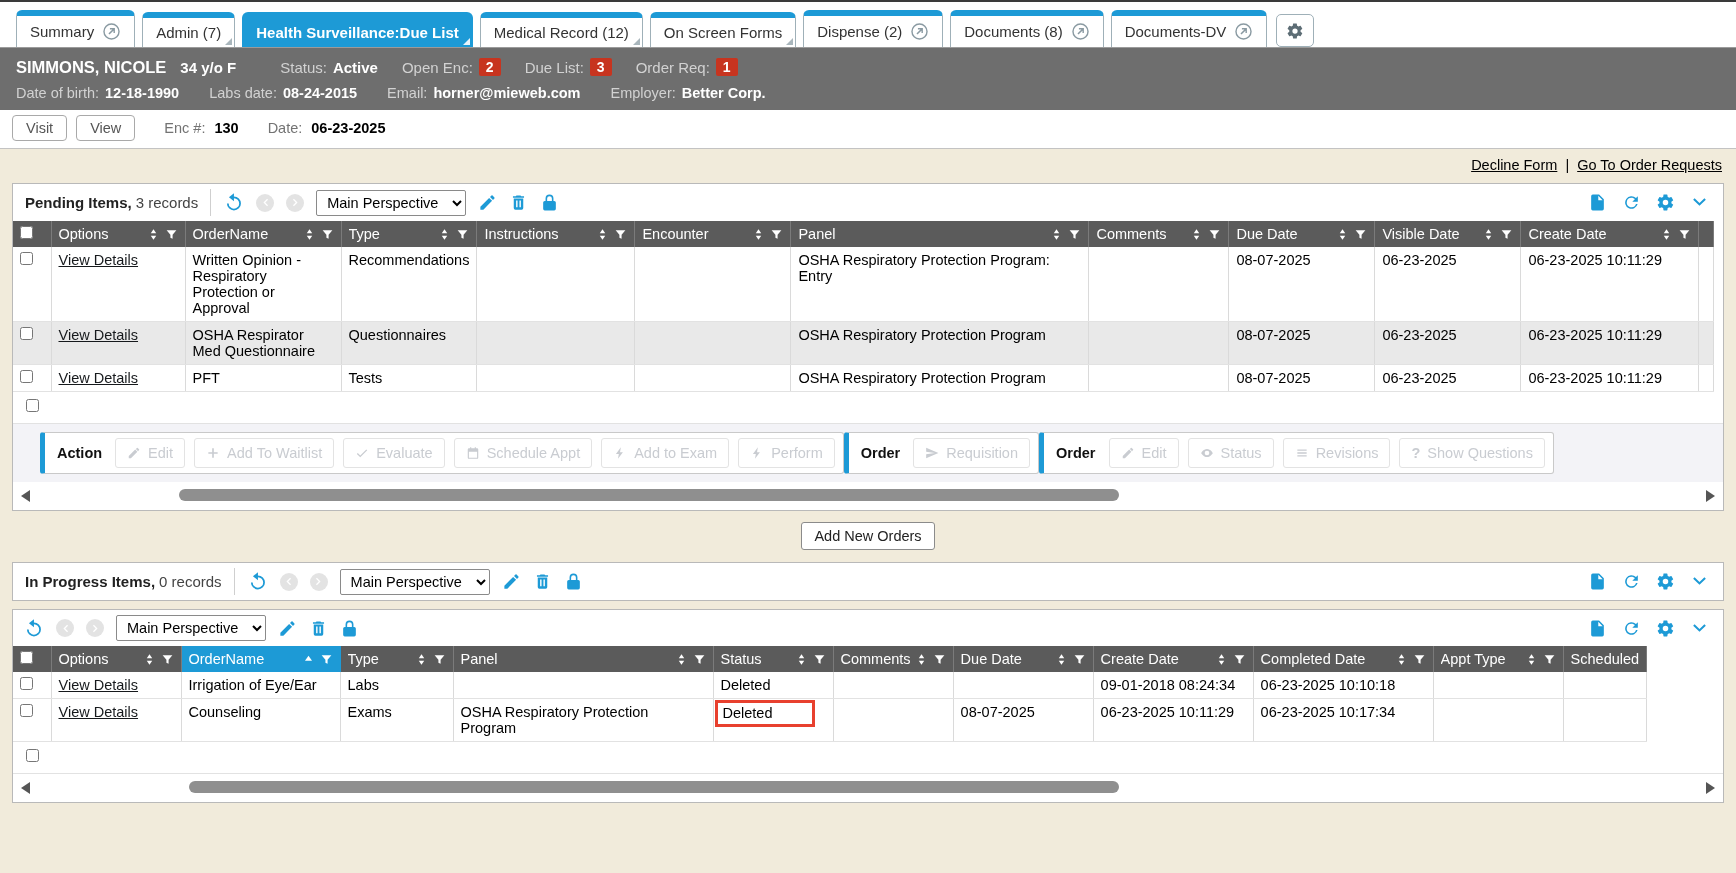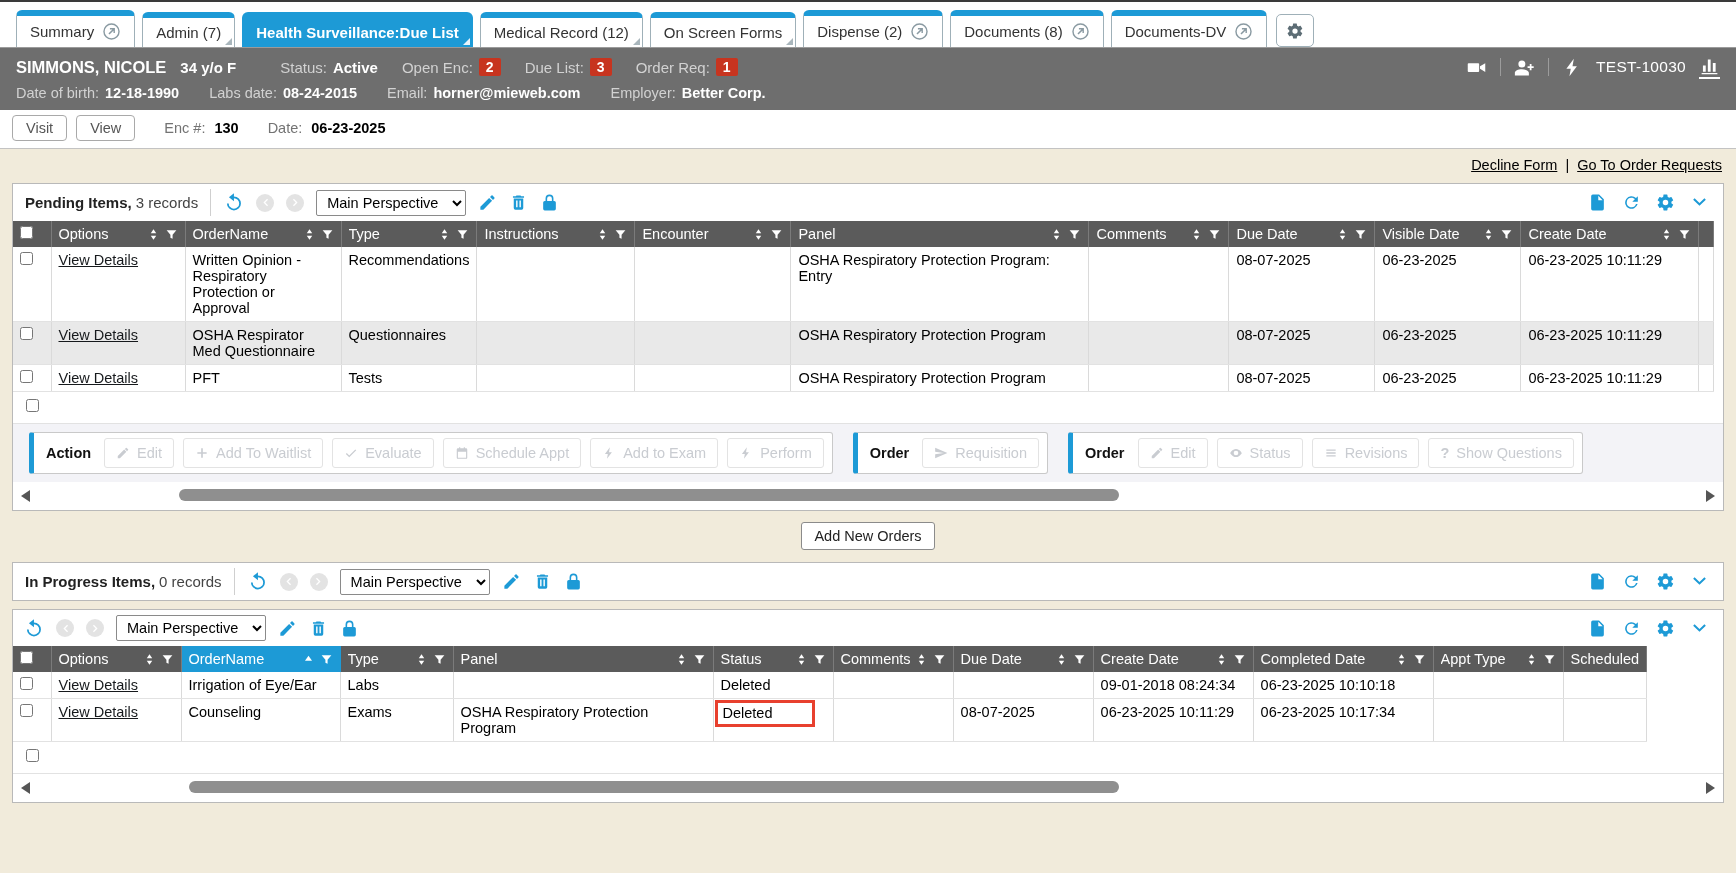--- a/index.html
+++ b/index.html
@@ -71,21 +71,21 @@
   .hlbl { overflow:hidden; white-space:nowrap; }
   .hicons { display:flex; gap:5px; align-items:center; flex-shrink:0; }
   .hicons .ic { width:13px; height:13px; color:#fff; cursor:pointer; }
   td { font-size:14.5px; color:#000; padding:5px 7px; border-right:1px solid #dadada; border-bottom:1px solid #e2e2e2; vertical-align:top; overflow:hidden; }
   tr.alt td { background:#e9e9e9; }
   td a.vd { color:#16191c; text-decoration:underline; cursor:pointer; }
   .cbrow { padding:6px 10px 7px 13px; border-bottom:1px solid #e2e2e2; }
   .redbox2 { display:inline-block; border:3px solid #e8402e; width:100px; height:27px; padding:2px 0 0 5px; margin:-4px 0 -8px -6px; }
 
   
-  .actionbar { background:#f3f3f7; padding:8px 16px; display:flex; gap:20px; align-items:center; }
+  .actionbar { background:#f3f3f7; padding:8px 27px; display:flex; gap:0; align-items:center; }
   .agroup { background:#fff; border:1px solid #c9c9c9; border-left:5px solid #1d9ad6; border-radius:3px; display:flex; align-items:center; gap:9px; padding:5px 8px; }
   .aglabel { font-weight:bold; font-size:14.5px; color:#111; padding:0 4px; }
   .abtn { border:1px solid #e3e3e3; border-radius:3px; background:#fff; color:#c9ccd1; font-size:14.5px; padding:6px 11px; display:flex; gap:7px; align-items:center; white-space:nowrap; cursor:default; }
   .abtn .ic { width:14px; height:14px; }
   .qmark { font-weight:bold; }
 
   
   .hscroll { position:relative; height:17px; margin:5px 6px 6px; }
   .sarrow { position:absolute; top:3px; width:0; height:0; border-top:6px solid transparent; border-bottom:6px solid transparent; cursor:pointer; }
   .sarrow.left { left:2px; border-right:9px solid #555; }
@@ -235,37 +235,20 @@
         <span class="badge">2</span>
       </span>
     <span class="grp">
         <span class="blabel">Due List:</span>
         <span class="badge">3</span>
       </span>
     <span class="grp">
         <span class="blabel">Order Req:</span>
         <span class="badge">1</span>
       </span>
-    <span class="bicons">
-      <svg class="ic">
-          <use href="#i-video"></use>
-        </svg>
-      <span class="vdiv"></span>
-      <svg class="ic">
-          <use href="#i-useradd"></use>
-        </svg>
-      <span class="vdiv"></span>
-      <svg class="ic">
-          <use href="#i-bolt"></use>
-        </svg>
-      <span class="pid">TEST-10030</span>
-      <span class="chartlink"><svg class="ic">
-            <use href="#i-chart"></use>
-          </svg></span>
-    </span>
   </div>
   <div class="bline2">
     <span class="b2grp">
         <span class="blabel">Date of birth:</span>
         <span class="bval">12-18-1990</span>
       </span>
     <span class="b2grp">
         <span class="blabel">Labs date:</span>
         <span class="bval">08-24-2015</span>
       </span>

